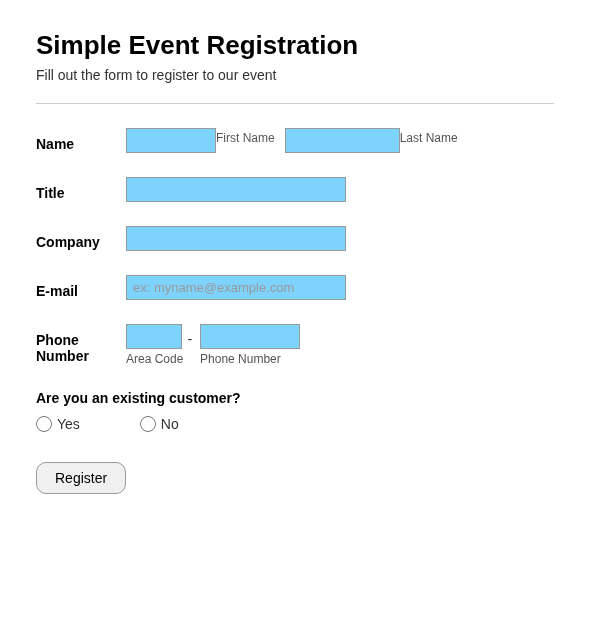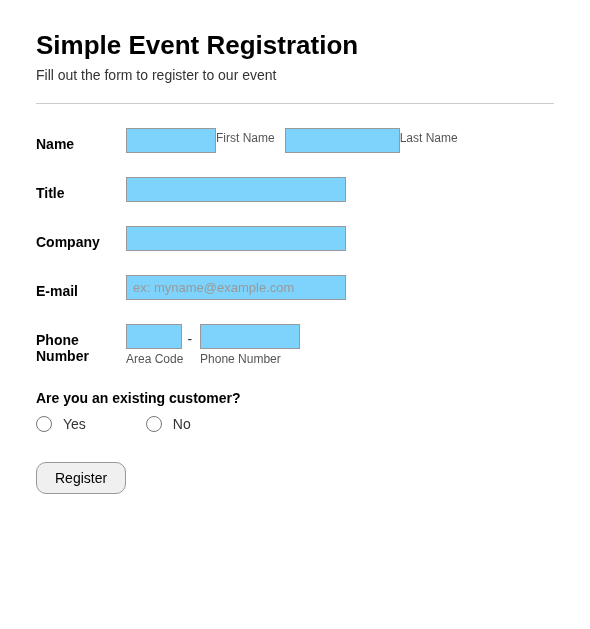--- a/index.html
+++ b/index.html
@@ -153,21 +153,21 @@
 
     .radio-group {
       display: flex;
       gap: 60px;
       align-items: center;
     }
 
     .radio-option {
       display: flex;
       align-items: center;
-      gap: 11px;
+      gap: 5px;
       font-size: 14px;
       color: #333;
       cursor: pointer;
     }
 
     .radio-option input[type="radio"] {
       width: 16px;
       height: 16px;
       cursor: pointer;
       accent-color: #555;

